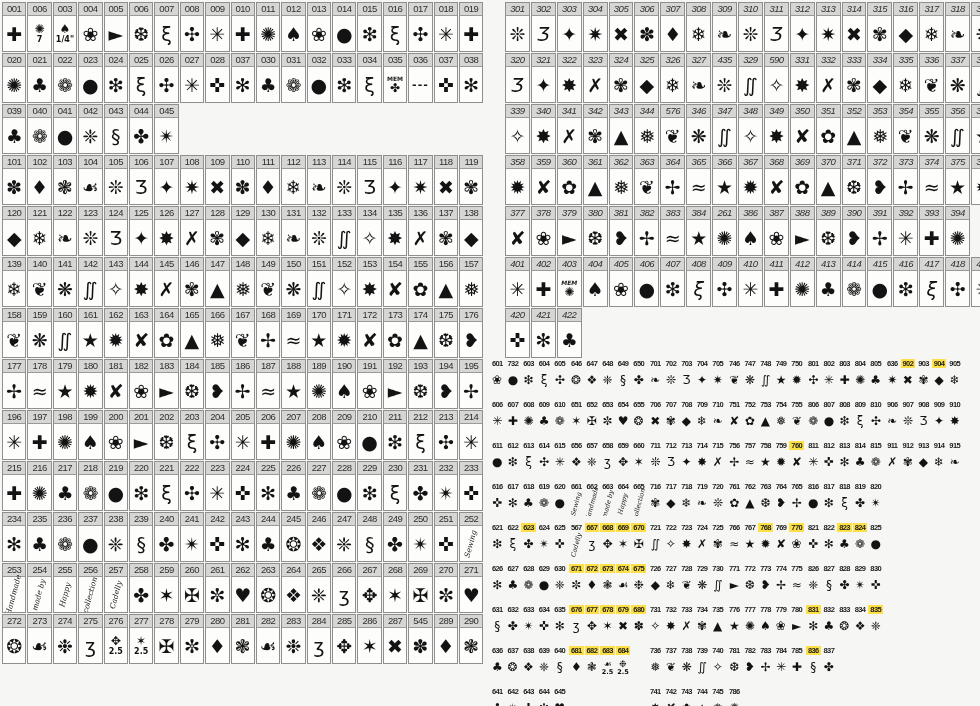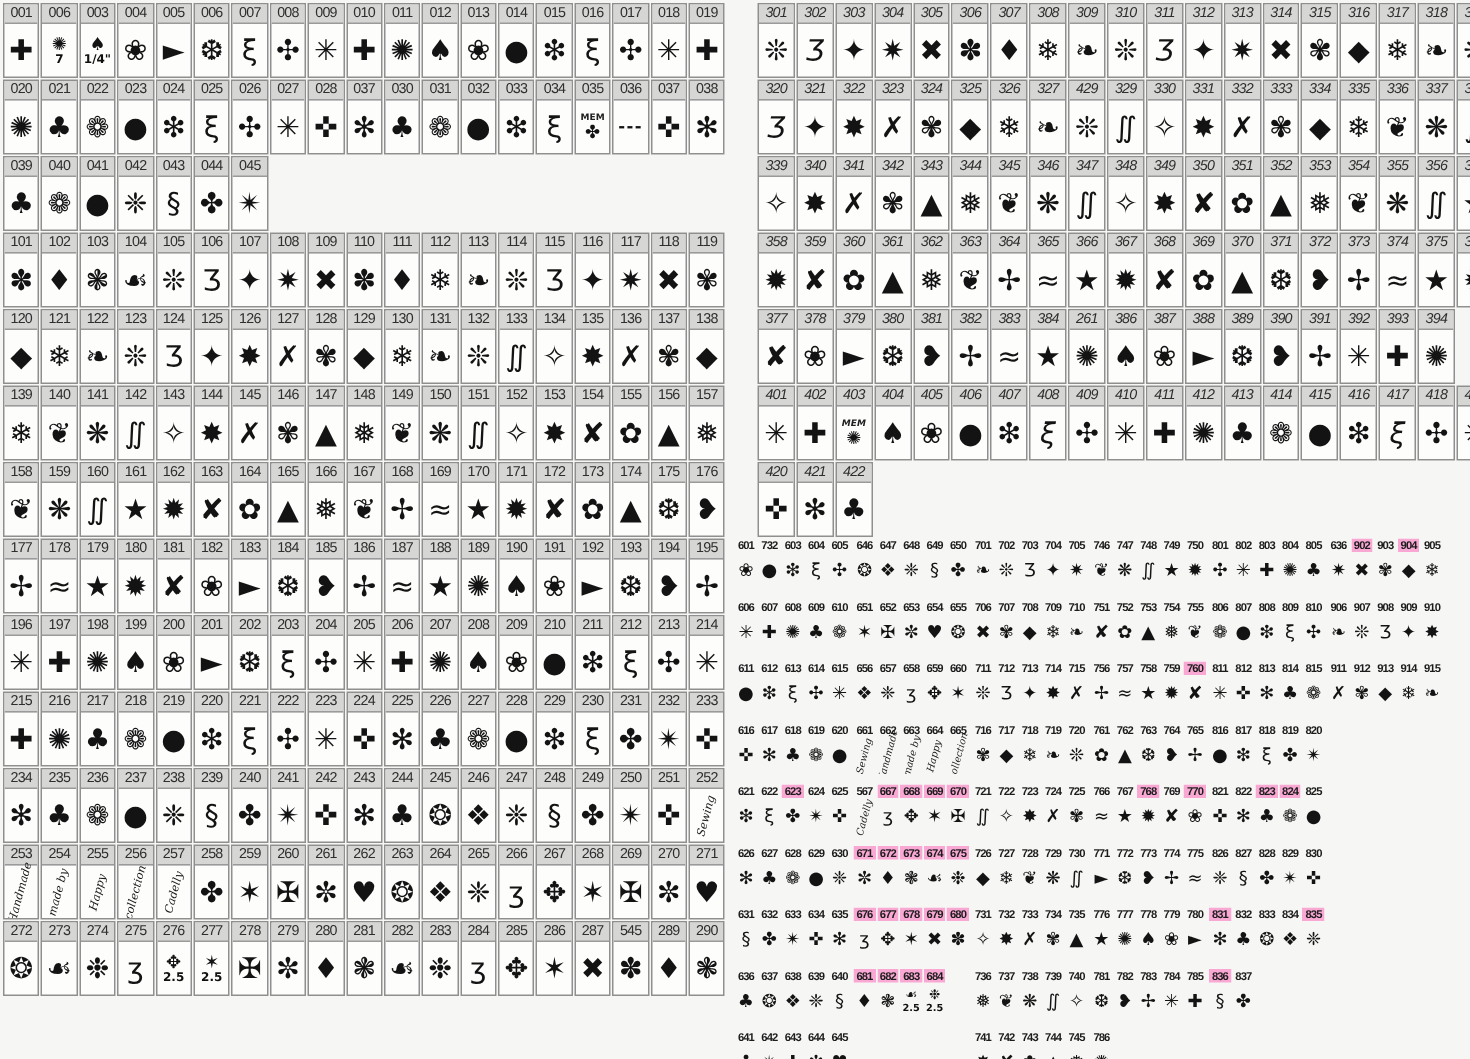--- a/index.html
+++ b/index.html
@@ -47,21 +47,21 @@
     letter-spacing:-0.6px;
   }
   .sglyph{
     flex:1;display:flex;flex-direction:column;align-items:center;justify-content:center;
     font-family:"DejaVu Sans",sans-serif;font-size:12px;line-height:12px;color:#131313;
   }
   .sglyph .main{font-size:12px;line-height:13px;}
   .sglyph .main.shrunk{font-size:9px;line-height:9px;}
 
   
-  .cell.hl .num,.scell.hl .snum{background:#f9a8d4;}
+  .cell.hl .num,.scell.hl .snum{background:#fde047;}
 
   
   .note{font-size:6px;line-height:7px;font-weight:bold;color:#202020;}
   .noteb{font-size:8px;line-height:9px;font-weight:bold;color:#101010;}
   .sglyph .noteb{font-size:6.5px;line-height:7px;}
 
   
   .script{
     display:block;transform:rotate(-75deg);transform-origin:center;
     font-family:"DejaVu Serif",serif;font-style:italic;
@@ -1674,33 +1674,33 @@
             <div class="main">❄</div>
           </div>
         </div>
         <div class="cell">
           <div class="num">327</div>
           <div class="glyph">
             <div class="main">❧</div>
           </div>
         </div>
         <div class="cell">
-          <div class="num">429</div>
+          <div class="num">435</div>
           <div class="glyph">
             <div class="main">❊</div>
           </div>
         </div>
         <div class="cell">
           <div class="num">329</div>
           <div class="glyph">
             <div class="main">∬</div>
           </div>
         </div>
         <div class="cell">
-          <div class="num">330</div>
+          <div class="num">590</div>
           <div class="glyph">
             <div class="main">✧</div>
           </div>
         </div>
         <div class="cell">
           <div class="num">331</div>
           <div class="glyph">
             <div class="main">✸</div>
           </div>
         </div>
@@ -1778,21 +1778,21 @@
             <div class="main">▲</div>
           </div>
         </div>
         <div class="cell">
           <div class="num">344</div>
           <div class="glyph">
             <div class="main">❅</div>
           </div>
         </div>
         <div class="cell">
-          <div class="num">345</div>
+          <div class="num">576</div>
           <div class="glyph">
             <div class="main">❦</div>
           </div>
         </div>
         <div class="cell">
           <div class="num">346</div>
           <div class="glyph">
             <div class="main">❋</div>
           </div>
         </div>

